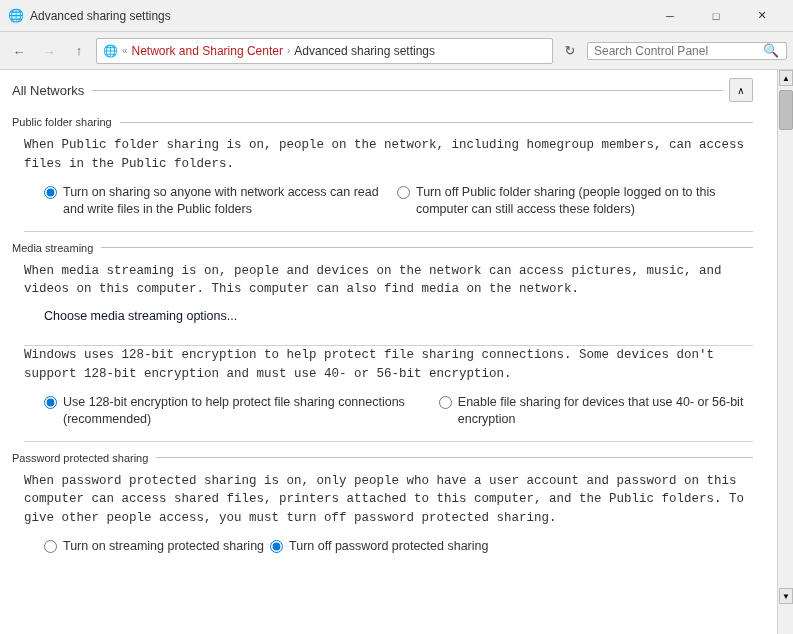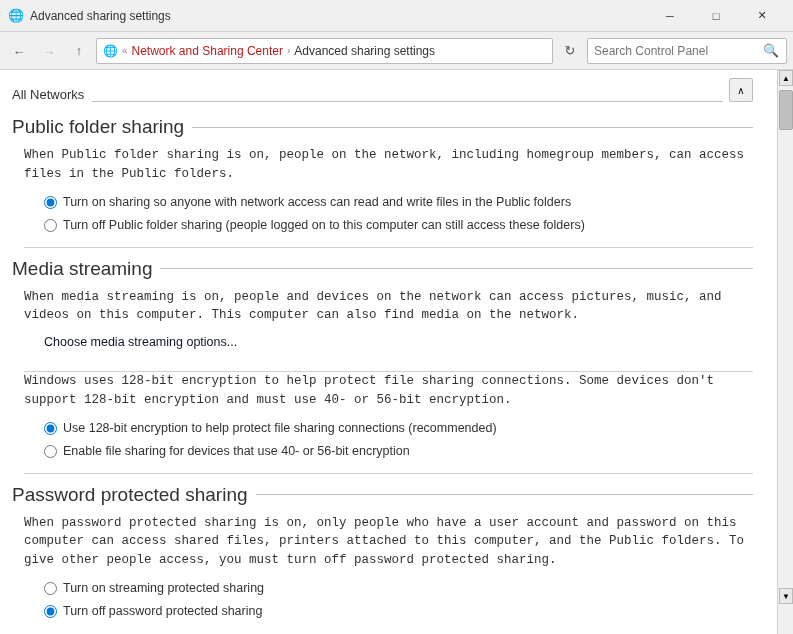--- a/index.html
+++ b/index.html
@@ -96,21 +96,21 @@
       cursor: pointer;
       border-radius: 2px;
       display: flex;
       align-items: center;
       justify-content: center;
       color: #555;
       font-size: 13px;
     }
     .search-box {
       width: 200px;
-      height: 26px;
+      height: 18px;
       border: 1px solid #bbb;
       background: white;
       border-radius: 2px;
       display: flex;
       align-items: center;
       padding: 0 6px;
     }
     .search-input {
       flex: 1;
       border: none;
@@ -168,21 +168,21 @@
     .scrollbar-up { top: 0; }
     .scrollbar-down { bottom: 30px; }
 
     
     .section-header {
       display: flex;
       align-items: center;
       margin: 10px 12px 8px 12px;
     }
     .section-title {
-      font-size: 19px;
+      font-size: 11px;
       color: #333;
       white-space: nowrap;
       margin-right: 8px;
     }
     .section-line {
       flex: 1;
       height: 1px;
       background: #c0c0c0;
     }
 
@@ -191,21 +191,20 @@
     }
     .section-description {
       color: #333;
       line-height: 1.5;
       margin-bottom: 10px;
       font-size: 12.5px;
       font-family: Liberation Mono, monospace;
     }
     .option-group {
       display: flex;
-      flex-direction: column;
       gap: 6px;
       margin-left: 20px;
     }
     .radio-option {
       display: flex;
       align-items: flex-start;
       gap: 6px;
       font-size: 12.5px;
       color: #333;
       line-height: 1.4;
@@ -228,21 +227,21 @@
       cursor: pointer;
       font-size: 12.5px;
       margin-left: 20px;
       margin-bottom: 10px;
       display: block;
     }
 
     
     .all-networks-header {
       display: flex;
-      align-items: flex-end;
+      align-items: center;
       padding: 8px 12px 4px 12px;
     }
     .all-networks-title {
       font-size: 13px;
       color: #333;
       margin-right: 8px;
       white-space: nowrap;
     }
     .all-networks-line {
       flex: 1;

